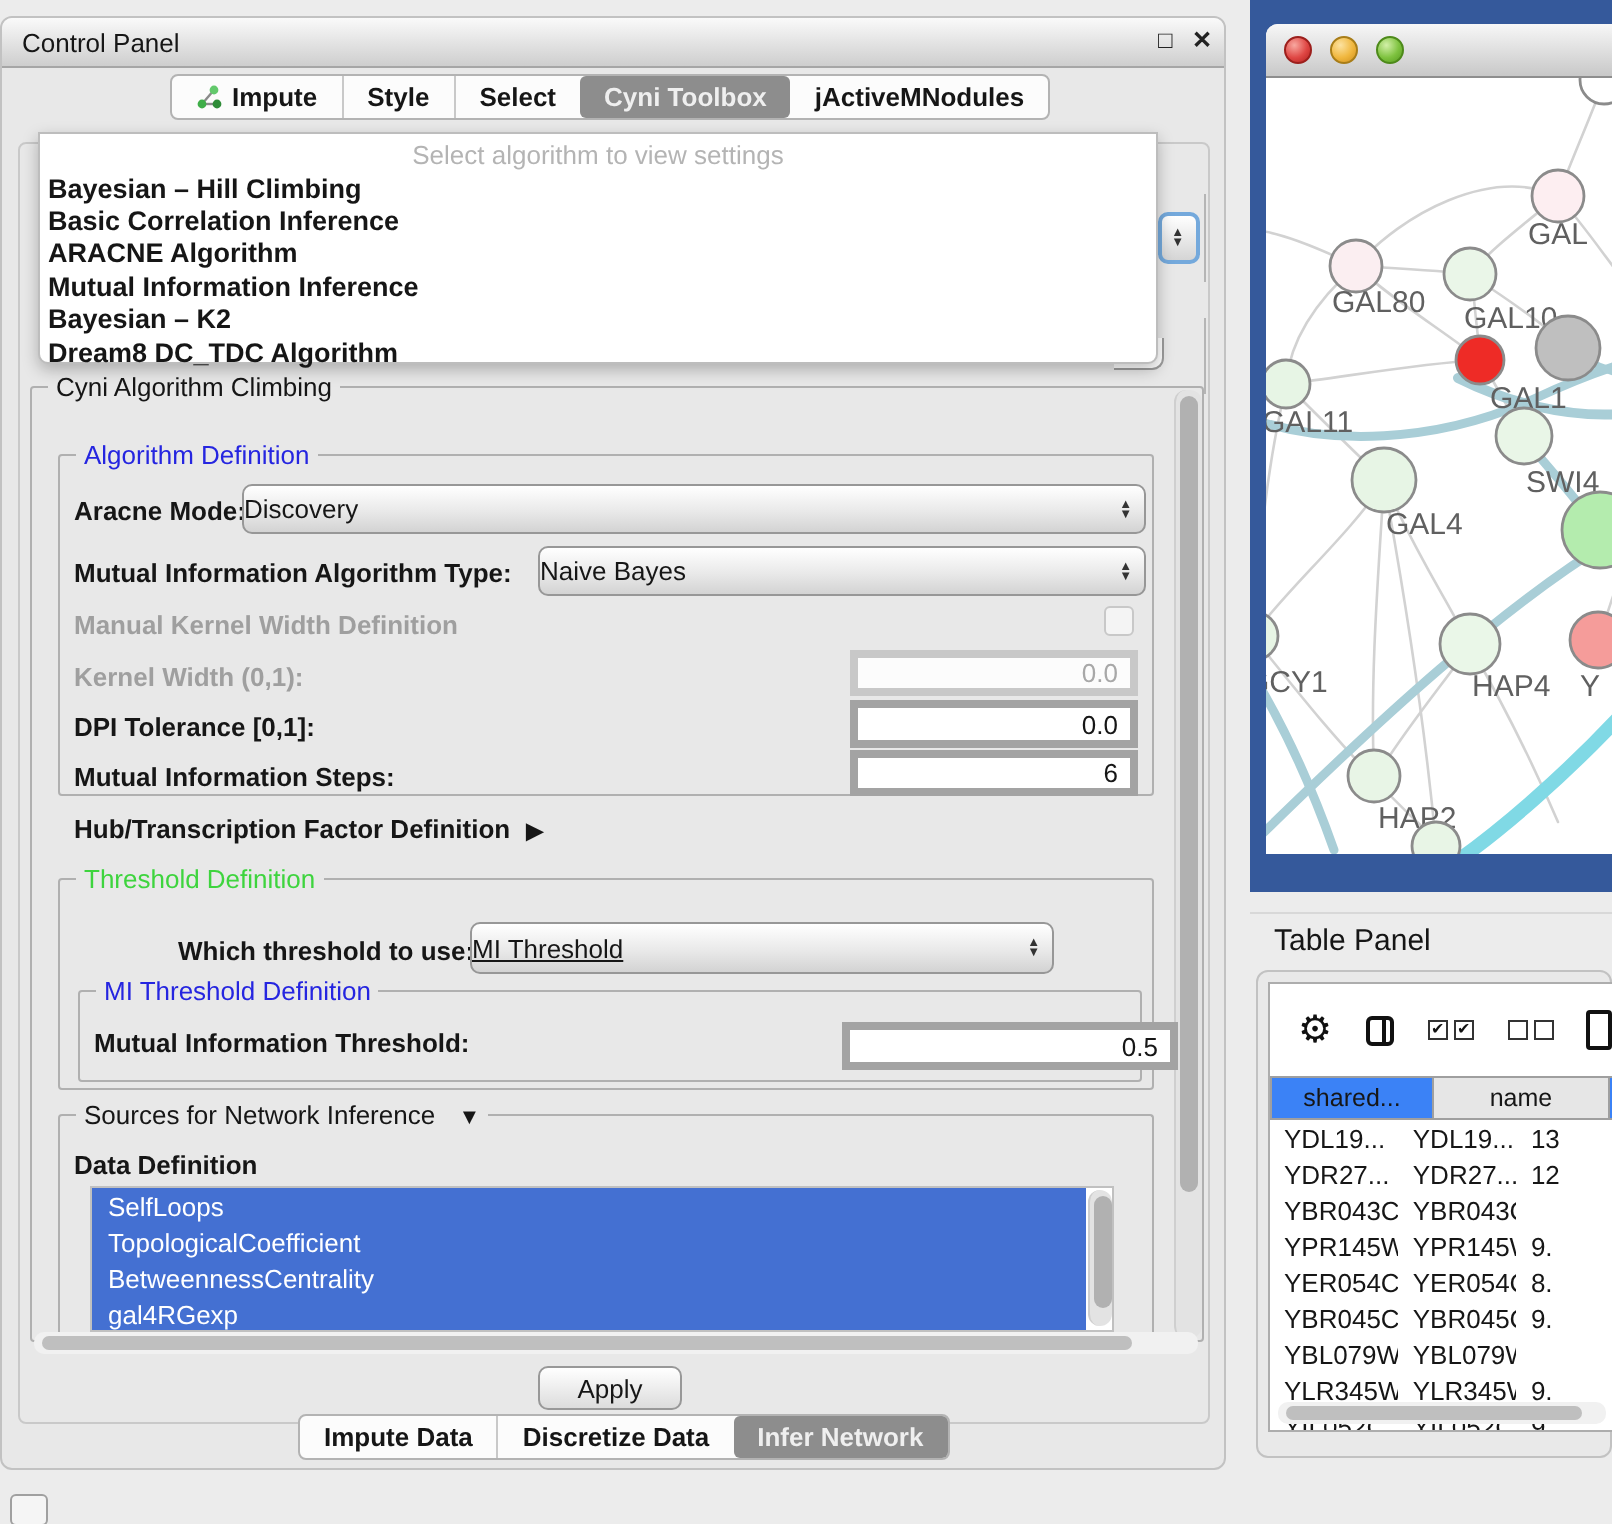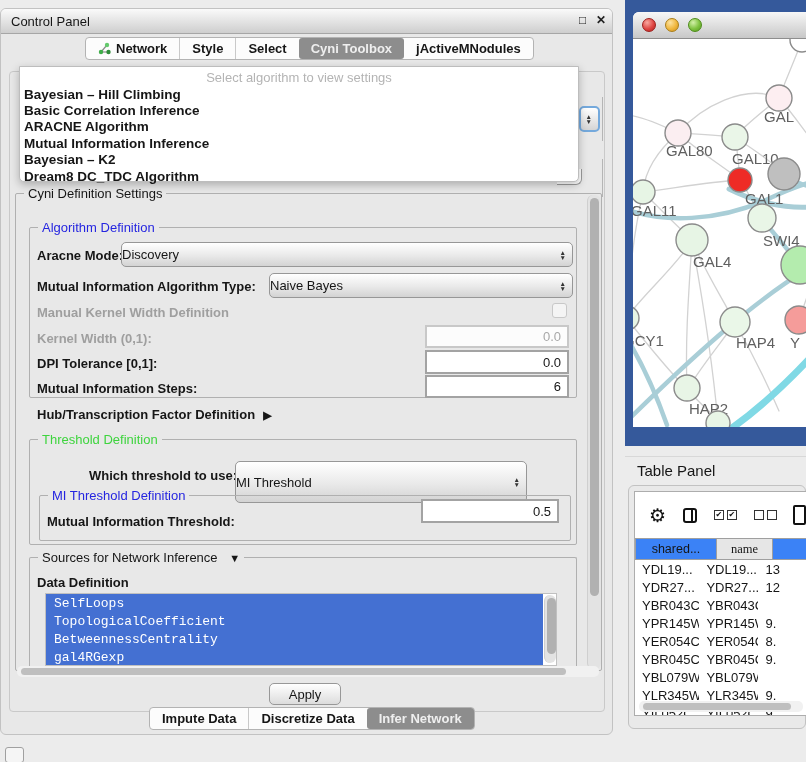--- a/index.html
+++ b/index.html
@@ -44,34 +44,34 @@
   .legend.green{color:#3ed43e;}
   .lbl{position:absolute;font-size:13px;font-weight:bold;white-space:nowrap;}
   .lbl.dis{color:#9f9f9f;}
   
   .combo{position:absolute;border:1px solid #979797;border-radius:5px;
          background:linear-gradient(#ffffff,#e9e9e9 55%,#d3d3d3);font-size:13px;
          display:flex;align-items:center;padding-left:0;box-sizing:border-box;}
   .arrows{position:absolute;right:6px;top:50%;transform:translateY(-50%);
           display:flex;flex-direction:column;align-items:center;line-height:5px;font-size:6.5px;color:#333;}
   
-  .field{position:absolute;background:#fff;border:2px solid #a3a3a3;font-size:13px;
+  .field{position:absolute;background:#fff;border:4px solid #a3a3a3;font-size:13px;
          display:flex;align-items:center;justify-content:flex-end;padding-right:6px;box-sizing:border-box;}
   .field.dis{border-color:#c8c8c8;color:#a8a8a8;background:#fcfcfc;}
   .chk{position:absolute;width:15px;height:15px;background:#f4f4f4;border:1px solid #c8c8c8;
        border-radius:3px;box-sizing:border-box;}
   
   .vsb{position:absolute;background:#e3e3e3;border-left:1px solid #cfcfcf;border-radius:6px;}
   .vsb .thumb{position:absolute;left:2px;width:9px;background:#b1b1b1;border-radius:5px;}
   .hsb{position:absolute;background:#f1f1f1;border-radius:5px;}
   .hsb .thumb{position:absolute;top:2px;height:7px;background:#bfbfbf;border-radius:4px;}
   
   .attr-list{position:absolute;background:#fff;border:1px solid #c0c0c0;box-sizing:border-box;overflow:hidden;}
   .attr-item{height:18px;background:#4470d2;color:#fff;font-size:13px;display:flex;
-             align-items:center;padding-left:8px;margin-right:13px;font-family:Liberation Mono, monospace;}
+             align-items:center;padding-left:8px;margin-right:13px;}
   
   .mac-btn{position:absolute;border:1px solid #989898;border-radius:5px;font-size:13px;
            background:linear-gradient(#ffffff,#dcdcdc);display:flex;align-items:center;
            justify-content:center;box-sizing:border-box;}
   
   .net-frame{left:625px;top:0;width:181px;height:446px;background:#35599b;}
   .mac-win{position:absolute;left:8px;top:12px;width:173px;height:415px;background:#fff;
            border-radius:6px 0 0 0;overflow:hidden;padding-left:11px;}
   .mac-titlebar{position:absolute;left:0;top:0;width:100%;height:27px;
                 background:linear-gradient(#f7f7f7,#c8c8c8);border-bottom:1px solid #8e8e8e;box-sizing:border-box;}
@@ -124,21 +124,21 @@
         <div class="tab">
           <span class="net-ic">
             <svg width="13" height="13" viewBox="0 0 13 13">
               <line x1="3" y1="10" x2="9" y2="3" stroke="#8a8a8a" stroke-width="1.2"></line>
               <line x1="3" y1="10" x2="10" y2="10" stroke="#8a8a8a" stroke-width="1.2"></line>
               <circle cx="3" cy="10" r="2.2" fill="#3fae49"></circle>
               <circle cx="9" cy="3" r="2.2" fill="#63c96c"></circle>
               <circle cx="10.5" cy="10" r="2.2" fill="#2e8c38"></circle>
             </svg>
           </span>
-          <span>Network</span>
+          <span>Impute</span>
         </div>
         <div class="tab bl">
           <span>Style</span>
         </div>
         <div class="tab bl">
           <span>Select</span>
         </div>
         <div class="tab sel">
           <span>Cyni Toolbox</span>
         </div>
@@ -165,21 +165,21 @@
           <div class="dd-item">Bayesian – Hill Climbing</div>
           <div class="dd-item">Basic Correlation Inference</div>
           <div class="dd-item selmark">ARACNE Algorithm</div>
           <div class="dd-item">Mutual Information Inference</div>
           <div class="dd-item">Bayesian – K2</div>
           <div class="dd-item">Dream8 DC_TDC Algorithm</div>
         </div>
     </div>
 
     <div class="abs gb" style="left:14px;top:184px;width:587px;height:478px;">
-      <span class="legend">Cyni Definition Settings</span>
+      <span class="legend">Cyni Algorithm Climbing</span>
     </div>
     <div class="abs vsb" style="left:586px;top:186px;width:13px;height:474px;">
       <span class="thumb" style="top:3px;height:398px;"></span>
     </div>
 
     <div class="abs gb" style="left:28px;top:218px;width:548px;height:171px;">
       <span class="legend blue">Algorithm Definition</span>
     </div>
     <span class="lbl" style="left:36px;top:239px;">Aracne Mode:</span>
     <div class="combo" style="left:120px;top:233px;width:452px;height:25px;">
@@ -213,32 +213,32 @@
     </div>
 
     <span class="lbl" style="left:36px;top:398px;">
       <span>Hub/Transcription Factor Definition</span><span class="hub-arrow">▶</span>
     </span>
 
     <div class="abs gb" style="left:28px;top:430px;width:548px;height:106px;padding-left:48px;">
       <span class="legend green">Threshold Definition</span>
     </div>
     <span class="lbl" style="left:88px;top:459px;">Which threshold to use:</span>
-    <div class="combo" style="left:234px;top:452px;width:292px;height:42px;">
+    <div class="combo" style="left:234px;top:452px;width:292px;height:26px;text-decoration:underline;">
       <span>MI Threshold</span>
       <span class="arrows">
           <span>▲</span>
           <span>▼</span>
         </span>
     </div>
     <div class="abs gb" style="left:38px;top:486px;width:532px;height:46px;">
       <span class="legend blue">MI Threshold Definition</span>
     </div>
     <span class="lbl" style="left:46px;top:505px;">Mutual Information Threshold:</span>
-    <div class="field" style="left:420px;top:490px;width:138px;height:24px;">
+    <div class="field" style="left:420px;top:502px;width:168px;height:24px;">
       <span>0.5</span>
     </div>
 
     <div class="abs gb" style="left:28px;top:548px;width:548px;height:114px;border-bottom:none;">
       <span class="legend">
         <span>Sources for Network Inference</span>
         <span class="src-arrow">▼</span>
       </span>
     </div>
     <span class="lbl" style="left:36px;top:566px;">Data Definition</span>
@@ -357,21 +357,21 @@
             <span class="cb">✔</span>
           </span>
           <span class="cbpair">
             <span class="cb"></span>
             <span class="cb"></span>
           </span>
           <span class="doc-ic"></span>
         </div>
         <div class="thead" id="table-head">
             <div class="th hsel" style="width: 82px;">shared...</div>
-            <div class="th" style="width: 56px; font-family: Liberation Serif, serif;">name</div>
+            <div class="th" style="width: 88px;">name</div>
             <div class="th hsel" style="width: 60px;"></div>
           </div>
         <div class="tbody" id="table-body">
             <div class="tr">
               <div class="td" style="width: 82px;">YDL19...</div>
               <div class="td" style="width: 75px;">YDL19...</div>
               <div class="td" style="width: 60px;">13</div>
             </div>
             <div class="tr">
               <div class="td" style="width: 82px;">YDR27...</div>

